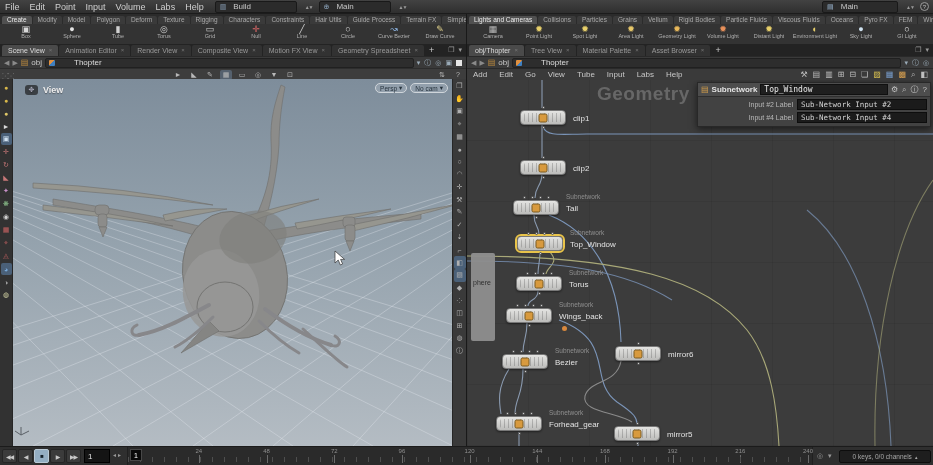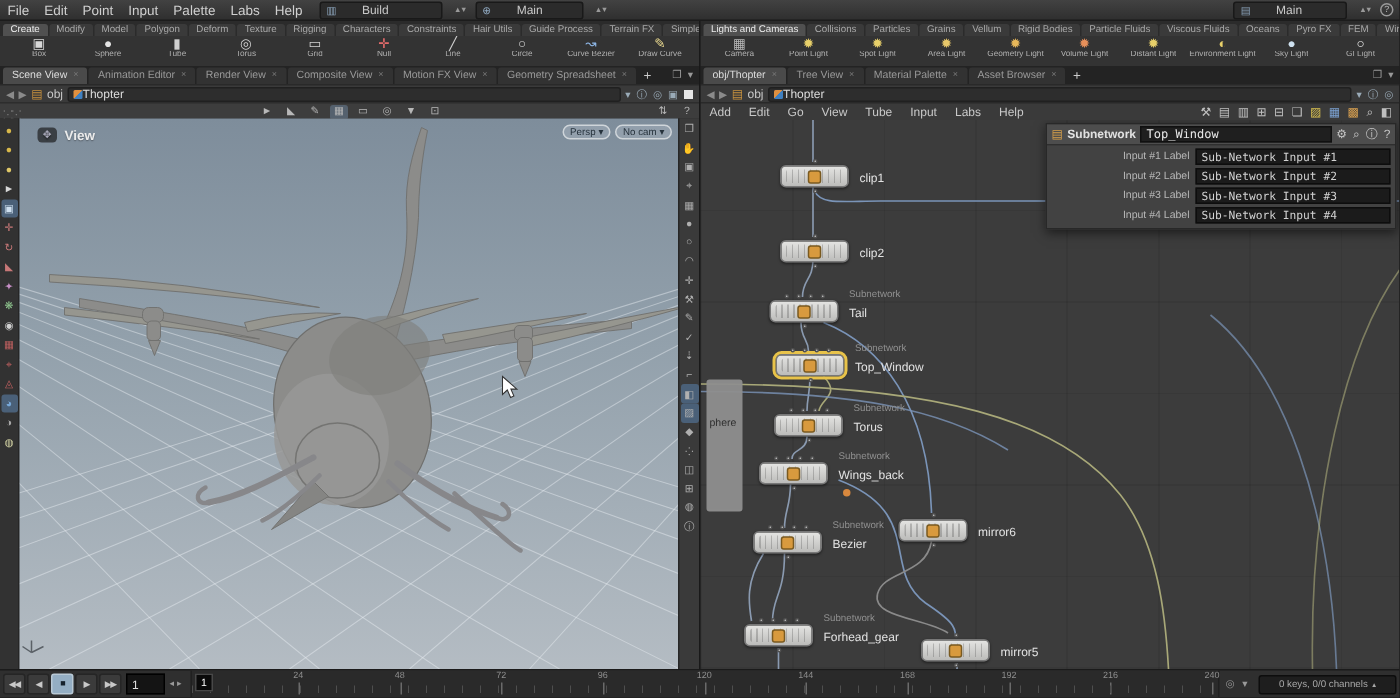--- a/index.html
+++ b/index.html
@@ -4,21 +4,21 @@
 <style>
   html,body{margin:0;padding:0;background:#1a1a1a;}
   *{box-sizing:border-box;}
   #app{position:relative;width:933px;height:465px;background:#2a2a2a;overflow:hidden;
       font-family:"Liberation Sans",sans-serif;color:#ccc;cursor:default;}
   
   #topbar{position:absolute;left:0;top:0;width:933px;height:14px;background:linear-gradient(#424242,#2f2f2f);
       border-bottom:1px solid #1c1c1c;display:flex;align-items:center;font-size:9px;z-index:6;}
   .menu-item{padding:0 5px;color:#d0d0d0;}
   .dd{height:12px;background:#2b2b2b;border:1px solid #191919;border-radius:2px;display:flex;
-      align-items:center;font-size:8px;color:#c8c8c8;padding:0 4px;gap:17px;margin-left:6px;}
+      align-items:center;font-size:8px;color:#c8c8c8;padding:0 4px;gap:7px;margin-left:6px;}
   .dd-icon{font-size:7px;color:#8fa8c0;}
   .stepper{font-size:5px;color:#999;line-height:4px;margin-left:8px;letter-spacing:-1px;}
   .help-circ{width:9px;height:9px;border:1px solid #999;border-radius:50%;font-size:6px;color:#bbb;
       display:flex;align-items:center;justify-content:center;margin:0 4px 0 6px;}
   #topbar .spacer{flex:1;}
   
   .shelf{position:absolute;top:14px;height:30px;background:#333;overflow:hidden;}
   #shelf-l{left:0;width:466px;}#shelf-r{left:467px;width:466px;}
   .shelf-tabs{height:10px;background:#2b2b2b;display:flex;align-items:flex-end;gap:1px;padding-left:2px;overflow:hidden;}
   .shelf-tab{font-size:6.5px;line-height:8px;color:#a8a8a8;background:#3a3a3a;padding:0 5px;
@@ -39,21 +39,21 @@
   .pane-add{color:#ccc;font-size:9px;padding:0 4px;}
   .pane-corner{margin-left:auto;display:flex;gap:4px;padding-right:4px;color:#999;font-size:7px;align-items:center;}
   
   .pathbar{position:absolute;top:56px;height:12px;background:#3a3a3a;display:flex;align-items:center;
       font-size:8px;gap:3px;padding:0 4px;border-top:1px solid #292929;}
   #pathbar-l{left:0;width:466px;}#pathbar-r{left:467px;width:466px;}
   .nav-arrow{color:#8a8a8a;font-size:7px;}
   .crumb-icon{color:#c8923e;font-size:8px;}
   .crumb{color:#c8c8c8;}
   .path-chip{flex:1;height:10px;background:#2d2d2d;border:1px solid #202020;border-radius:2px;
-      display:flex;align-items:center;gap:0;padding:0 3px;color:#ddd;}
+      display:flex;align-items:center;gap:19px;padding:0 3px;color:#ddd;}
   .chip-swatch{width:6px;height:6px;background:linear-gradient(135deg,#e09040 50%,#4080c0 50%);border-radius:1px;flex:none;}
   .r-icons{display:flex;gap:4px;color:#9aabb8;font-size:7px;align-items:center;}
   .white-sq{width:6px;height:6px;background:#e6e6e6;}
   
   #vtoolbar{position:absolute;left:0;top:68px;width:466px;height:11px;background:#3d3d3d;
       border-top:1px solid #2d2d2d;font-size:7px;color:#b8b8b8;}
   #vtoolbar .grip{position:absolute;left:2px;top:1px;color:#777;font-size:8px;letter-spacing:-1px;}
   #vtoolbar .center{position:absolute;left:172px;top:0;display:flex;gap:4px;align-items:center;height:11px;}
   .vt-icon{width:12px;text-align:center;line-height:10px;}
   .vt-icon.active{background:#55616e;border-radius:2px;}
@@ -146,21 +146,21 @@
 <body>
 
 <div id="app">
 
   <div id="topbar">
     <span id="menu-items" style="display:flex">
         <span class="menu-item">File</span>
         <span class="menu-item">Edit</span>
         <span class="menu-item">Point</span>
         <span class="menu-item">Input</span>
-        <span class="menu-item">Palette</span>
+        <span class="menu-item">Volume</span>
         <span class="menu-item">Labs</span>
         <span class="menu-item">Help</span>
       </span>
     <span class="dd" style="width:82px">
       <span class="dd-icon">▥</span>
       <span>Build</span>
     </span>
     <span class="stepper">▲▼</span>
     <span class="dd" style="width:72px">
       <span class="dd-icon">⊕</span>
@@ -546,20 +546,21 @@
         <div class="vpr-icon">◆</div>
         <div class="vpr-icon">⁘</div>
         <div class="vpr-icon">◫</div>
         <div class="vpr-icon">⊞</div>
         <div class="vpr-icon">◍</div>
         <div class="vpr-icon">ⓘ</div>
       </div>
   </div>
 
   <div id="network">
+    <div id="watermark">Geometry</div>
     <svg id="wires" viewBox="0 0 466 366">
       <g fill="none" stroke-width="1.1">
         <path d="M75,0 L75,28" stroke="#8a9ab0"></path>
         <path d="M75,45 L75,78" stroke="#8a9ab0"></path>
         <path d="M76,47 C80,57 95,54 120,54 L466,54" stroke="#7a94b8"></path>
         <path d="M75,93 C75,107 68,106 68,118" stroke="#8a9ab0"></path>
         <path d="M67,135 C67,146 72,146 72,154" stroke="#8a9ab0"></path>
         <path d="M82,135 C120,150 152,190 154,262" stroke="#7a94b8"></path>
         <path d="M73,171 C73,183 71,185 71,194" stroke="#8a9ab0"></path>
         <path d="M82,171 C94,183 80,186 79,194" stroke="#a8a878"></path>
@@ -669,21 +670,21 @@
             <span class="dot"></span>
           </div>
           <div class="stripes"></div>
           <div class="nbadge"></div>
           <div class="dots out">
             <span class="dot"></span>
           </div>
           <div class="node-type">Subnetwork</div>
           <div class="node-label">Bezier</div>
         </div>
-        <div class="node" style="left: 132px; top: 266px;">
+        <div class="node" style="left: 148px; top: 266px;">
           <div class="dots in">
             <span class="dot"></span>
           </div>
           <div class="stripes"></div>
           <div class="nbadge"></div>
           <div class="dots out">
             <span class="dot"></span>
           </div>
           <div class="node-label">mirror6</div>
         </div>
@@ -723,30 +724,22 @@
         <span class="pp-name">Top_Window</span>
         <span class="pp-hicons" id="pp-hicons">
             <span>⚙</span>
             <span>⌕</span>
             <span>ⓘ</span>
             <span>?</span>
           </span>
       </div>
       <div id="param-rows">
           <div class="pp-row">
-            <div class="pp-label">Input #1 Label</div>
-            <div class="pp-field">Sub-Network Input #1</div>
-          </div>
-          <div class="pp-row">
             <div class="pp-label">Input #2 Label</div>
             <div class="pp-field">Sub-Network Input #2</div>
-          </div>
-          <div class="pp-row">
-            <div class="pp-label">Input #3 Label</div>
-            <div class="pp-field">Sub-Network Input #3</div>
           </div>
           <div class="pp-row">
             <div class="pp-label">Input #4 Label</div>
             <div class="pp-field">Sub-Network Input #4</div>
           </div>
         </div>
     </div>
   </div>
 
   <div id="playbar">

